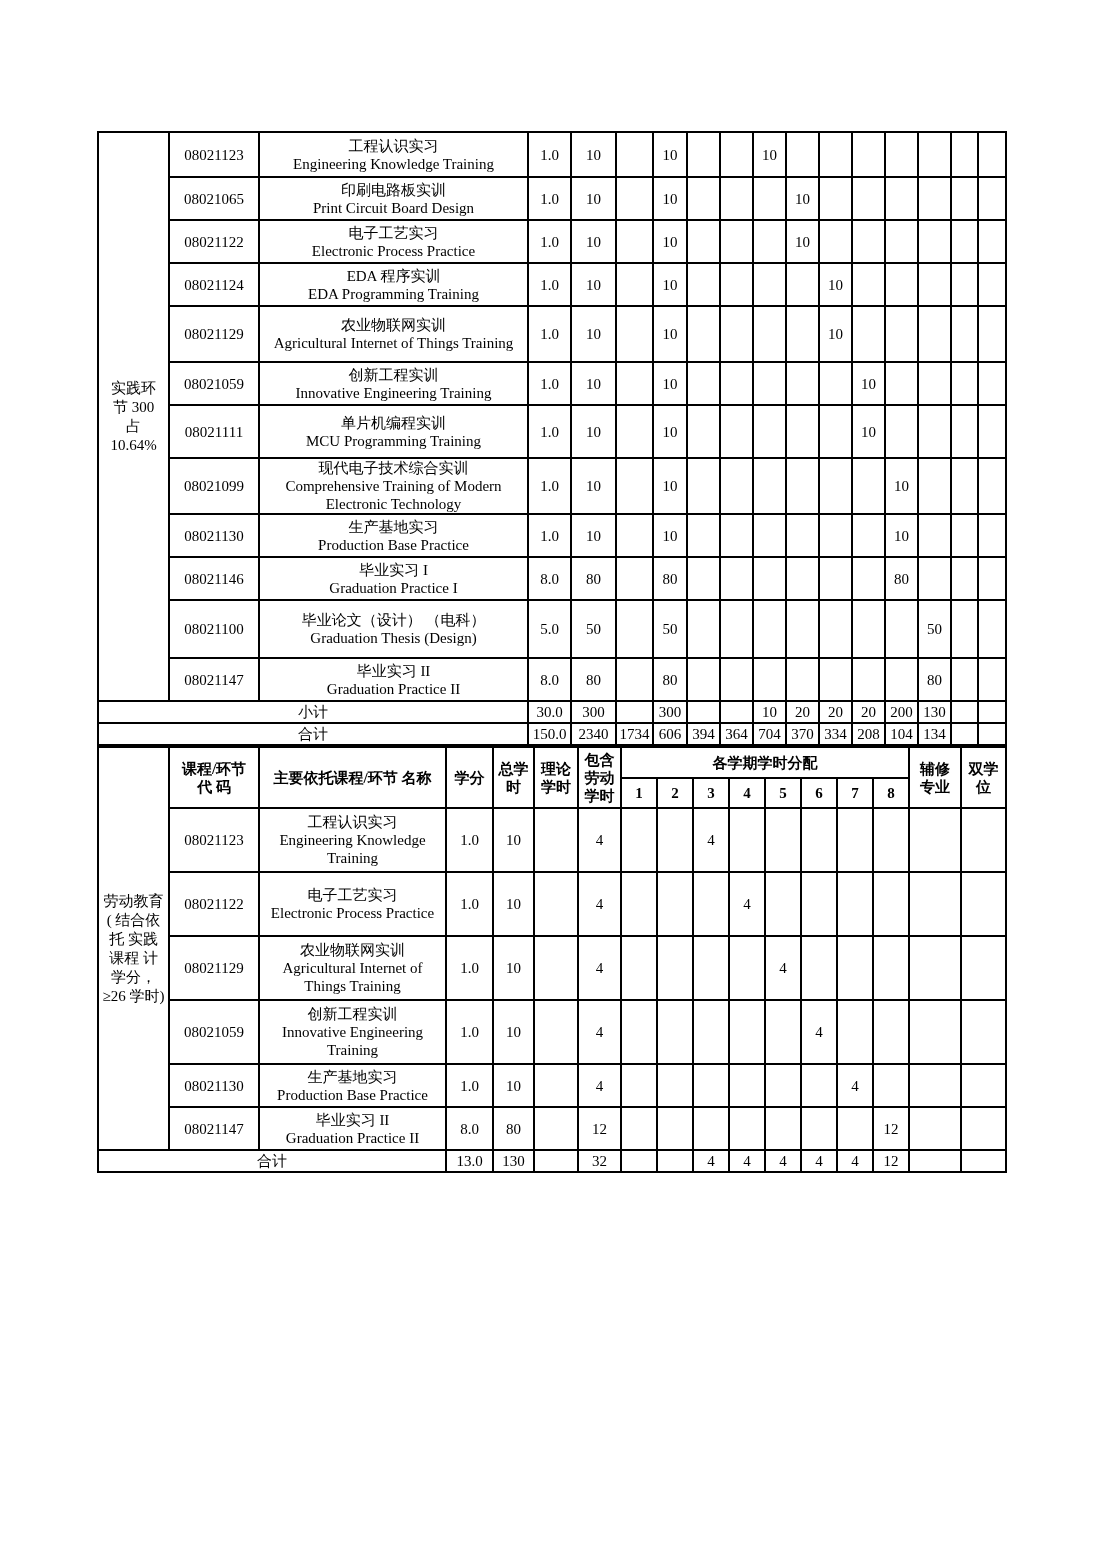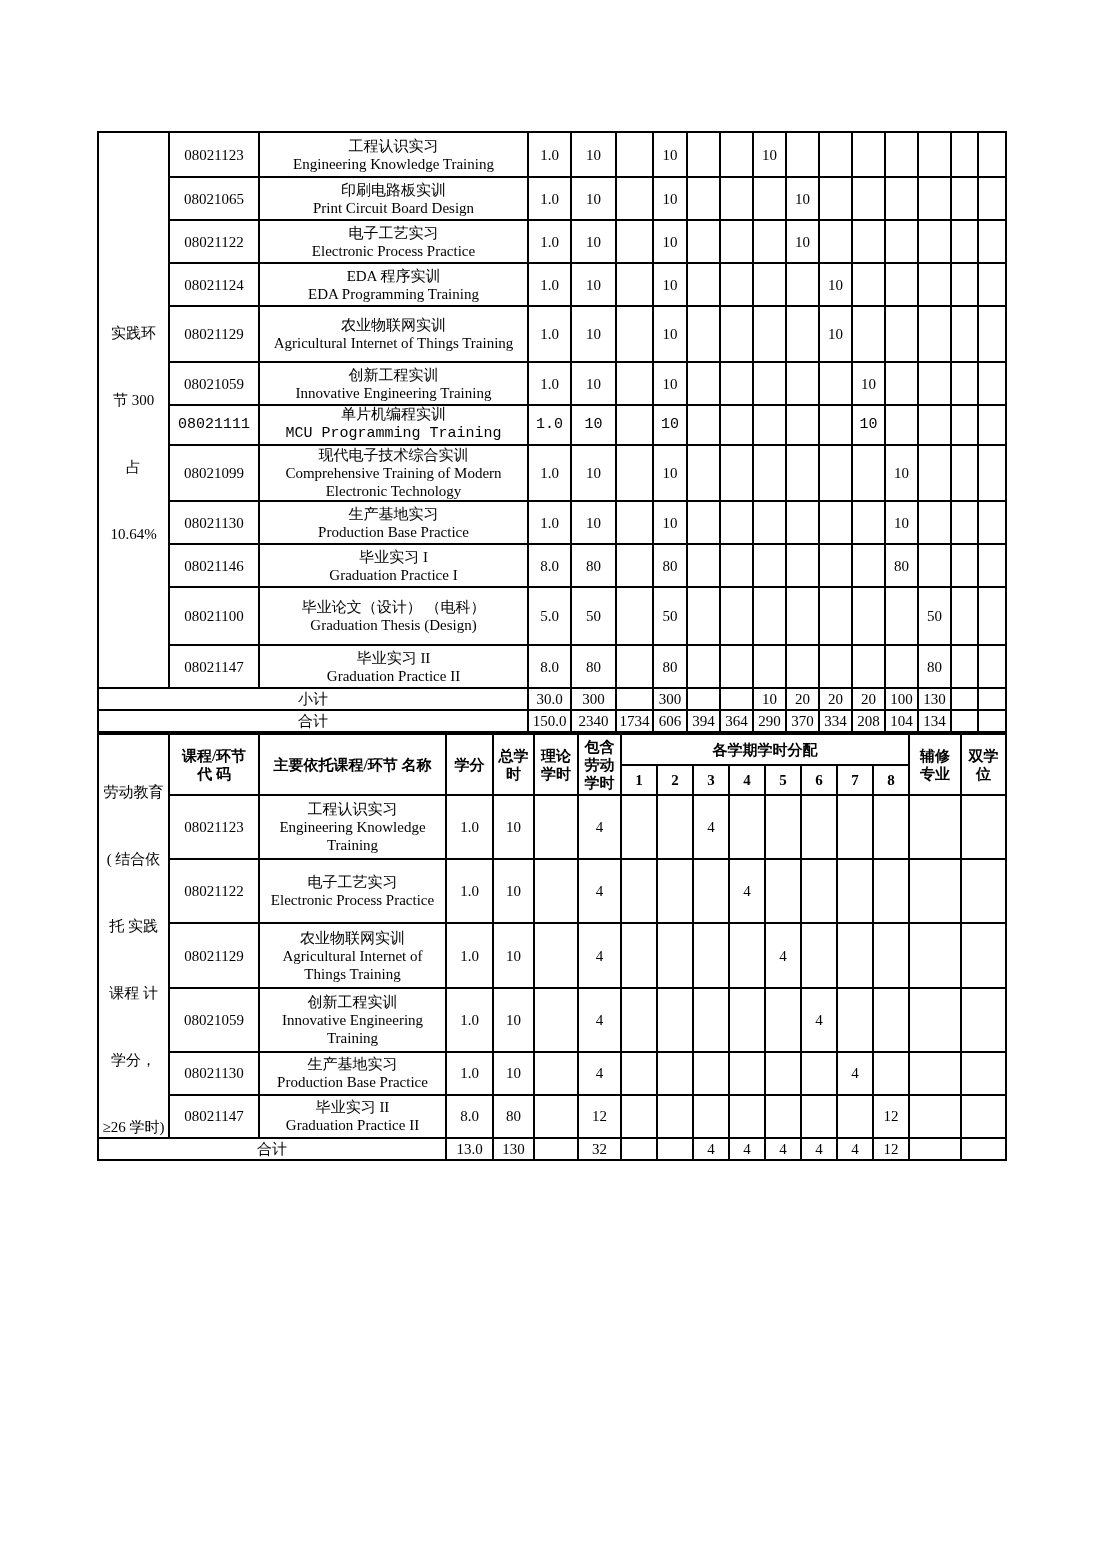--- a/index.html
+++ b/index.html
@@ -4,21 +4,21 @@
 <style>
   html,body{margin:0;padding:0;background:#fff;}
   body{width:1102px;height:1559px;position:relative;color:#000;
        font-family:"Liberation Serif","DejaVu Serif",serif;}
   .sheet{position:absolute;left:97px;top:131px;width:908px;}
   table.tbl{border-collapse:collapse;table-layout:fixed;width:908px;}
   table.tbl td{border:2px solid #000;padding:0;text-align:center;vertical-align:middle;
        font-size:15px;line-height:18px;overflow:hidden;word-wrap:break-word;}
   td.name{text-align:left;padding:1px 2px 1px 4px;}
   td.hdr{font-weight:bold;line-height:17px;}
-  td.group div{line-height:19px;margin-top:48px;}
+  td.group div{line-height:19px;}
   td.label-cell{text-align:center;}
   .tight{line-height:17px;}
 </style>
 </head>
 <body>
 
 <div class="sheet">
   <table class="tbl">
     <colgroup>
       <col style="width:71px">
@@ -165,21 +165,21 @@
           <td></td>
           <td></td>
           <td></td>
           <td></td>
           <td>10</td>
           <td></td>
           <td></td>
           <td></td>
           <td></td>
         </tr>
-        <tr style="height: 40px; font-family: Liberation Mono, monospace;">
+        <tr style="height: 53px;">
           <td>08021111</td>
           <td class="name">
             <div>单片机编程实训</div>
             <div>MCU Programming Training</div>
           </td>
           <td>1.0</td>
           <td>10</td>
           <td></td>
           <td>10</td>
           <td></td>
@@ -303,34 +303,34 @@
           <td>30.0</td>
           <td>300</td>
           <td></td>
           <td>300</td>
           <td></td>
           <td></td>
           <td>10</td>
           <td>20</td>
           <td>20</td>
           <td>20</td>
-          <td>100</td>
+          <td>200</td>
           <td>130</td>
           <td></td>
           <td></td>
         </tr>
         <tr style="height: 22px;">
           <td class="label-cell" colspan="3">合计</td>
           <td>150.0</td>
           <td>2340</td>
           <td>1734</td>
           <td>606</td>
           <td>394</td>
           <td>364</td>
-          <td>290</td>
+          <td>704</td>
           <td>370</td>
           <td>334</td>
           <td>208</td>
           <td>104</td>
           <td>134</td>
           <td></td>
           <td></td>
         </tr>
       </tbody>
   </table>

